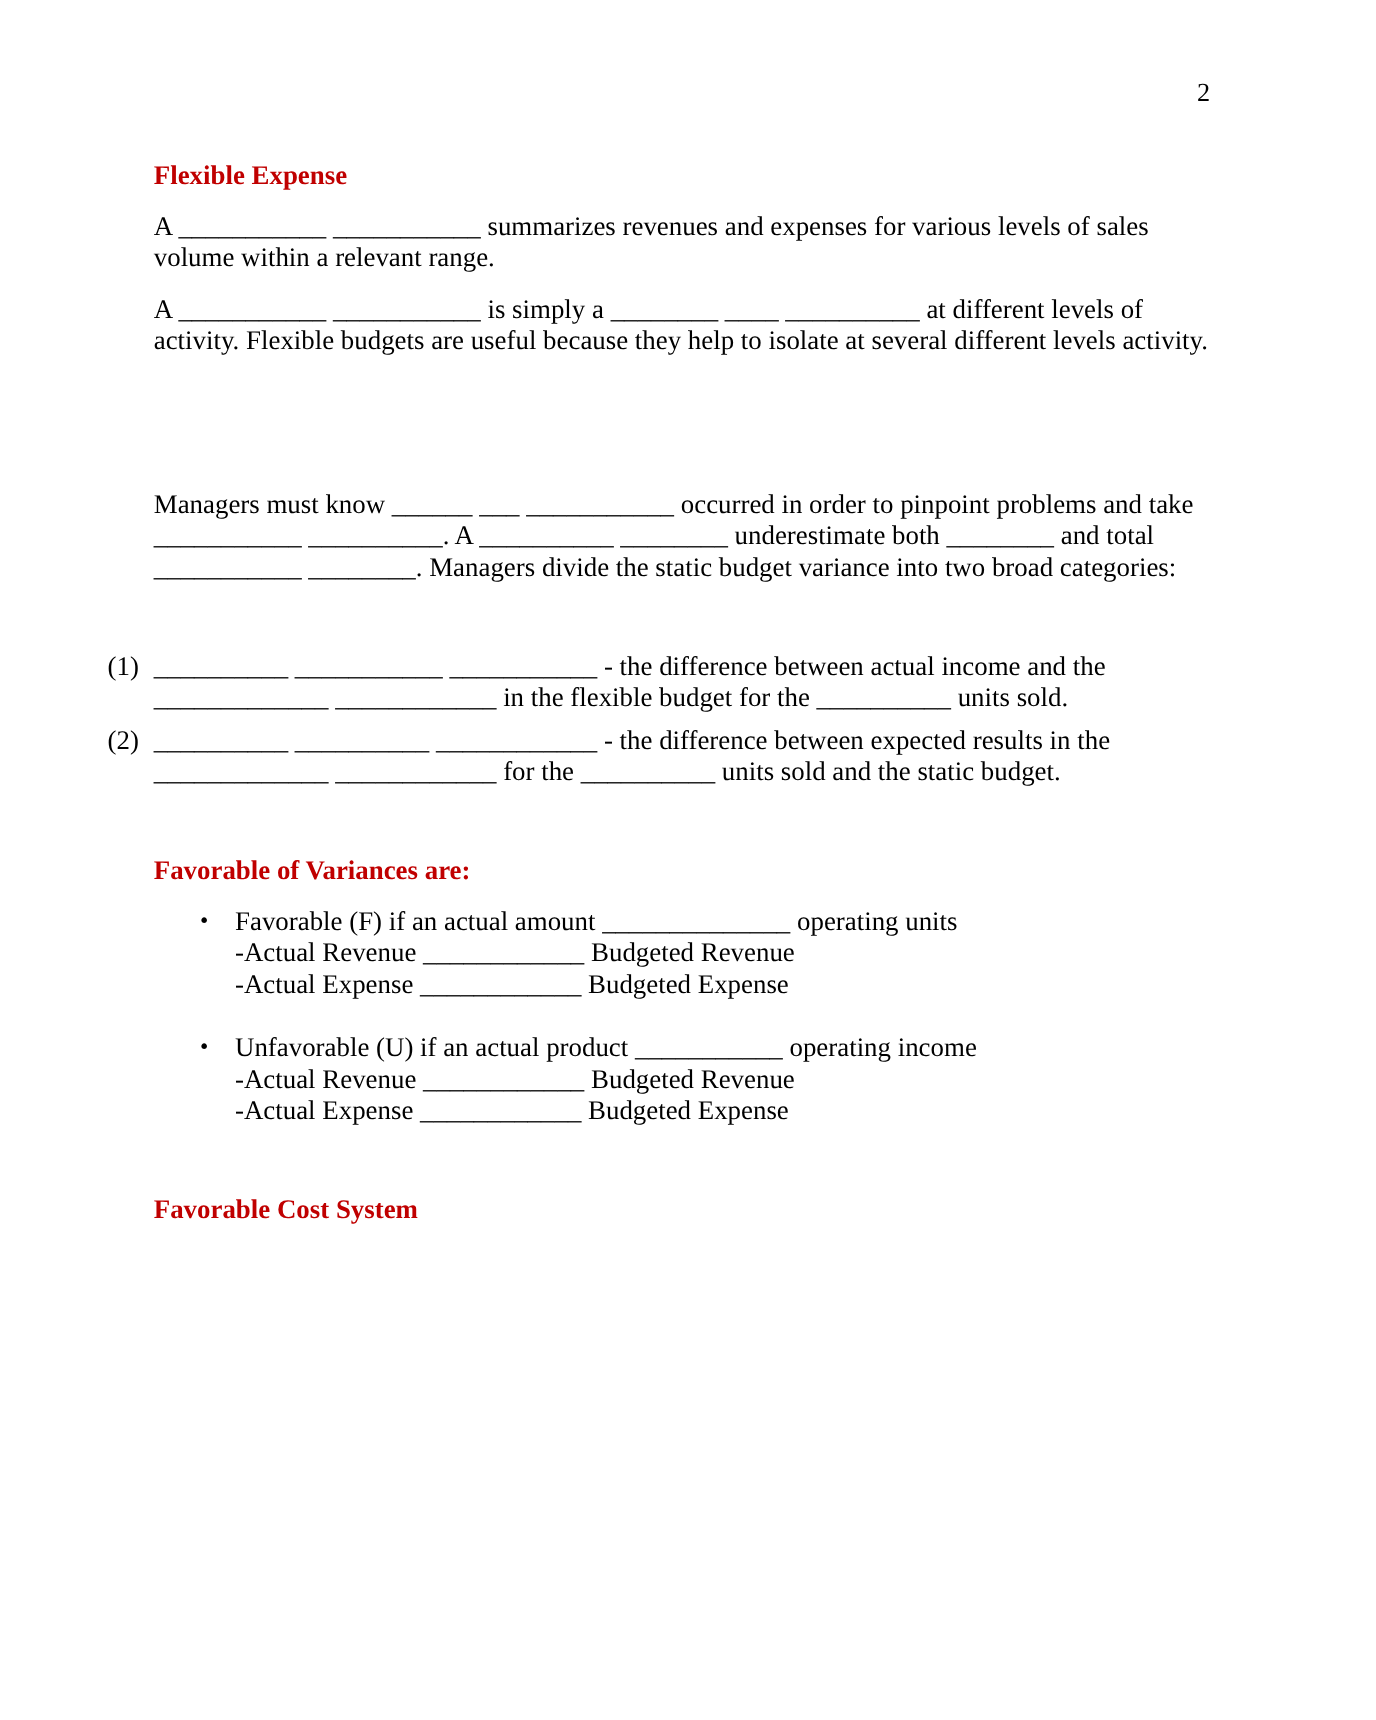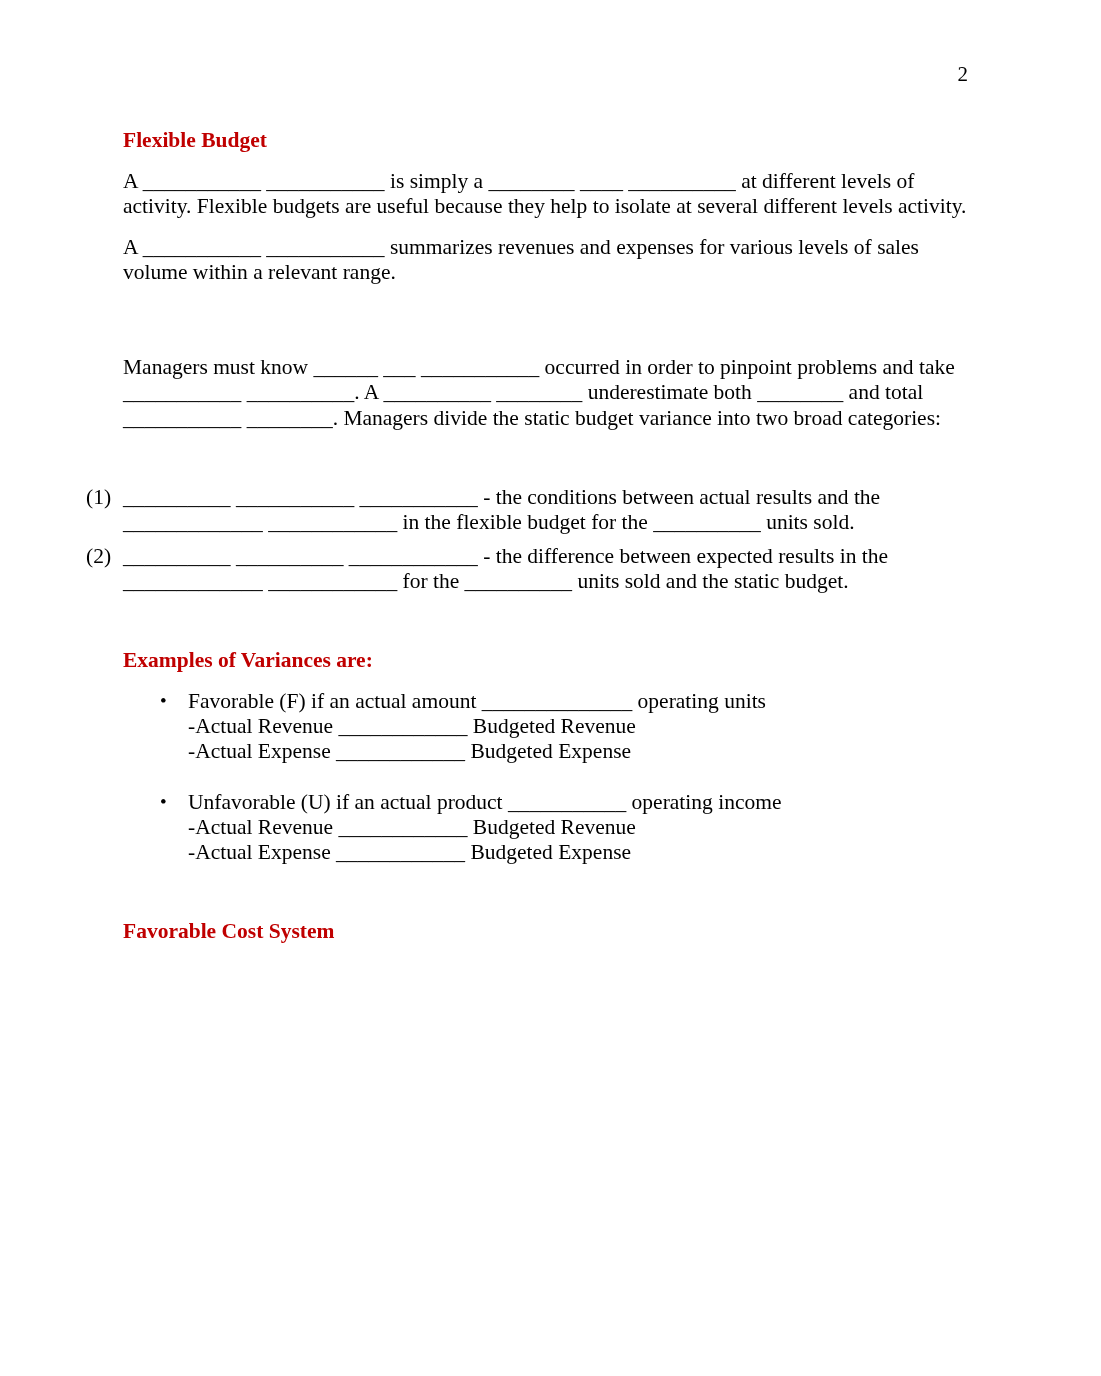--- a/index.html
+++ b/index.html
@@ -42,20 +42,21 @@
     margin: 0 0 16px 0;
   }
   .para {
     font-size: 21.5px;
     line-height: 1.17;
     margin: 0 0 16px 0;
     color: #000000;
   }
   .para.tight {
     margin-bottom: 0;
+    margin-top: 36px;
   }
   .gap-lg { height: 54px; }
   .gap-xl { height: 176px; }
 
   
   .numlist {
     margin: 0;
     padding: 0;
     list-style: none;
   }
@@ -105,46 +106,46 @@
 </style>
 </head>
 <body>
 
 <div class="page">
 
   <div class="page-number">2</div>
 
   <div class="content">
 
-    <h2 class="heading">Flexible Budget</h2>
+    <h2 class="heading">Flexible Expense</h2>
+
+    <p class="para">A ___________ ___________ summarizes revenues and expenses for various levels of sales volume within a relevant range.</p>
 
     <p class="para">A ___________ ___________ is simply a ________ ____ __________ at different levels of activity. Flexible budgets are useful because they help to isolate at several different levels activity.</p>
-
-    <p class="para">A ___________ ___________ summarizes revenues and expenses for various levels of sales volume within a relevant range.</p>
 
     <div class="gap-lg"></div>
 
     <p class="para tight">Managers must know ______ ___ ___________ occurred in order to pinpoint problems and take ___________ __________. A __________ ________ underestimate both ________ and total ___________ ________. Managers divide the static budget variance into two broad categories:</p>
 
     <div class="gap-lg"></div>
 
     <ol class="numlist">
       <li>
         <span class="marker">(1)</span>
-        <span>__________ ___________ ___________ - the conditions between actual results and the _____________ ____________ in the flexible budget for the __________ units sold.</span>
+        <span>__________ ___________ ___________ - the difference between actual income and the _____________ ____________ in the flexible budget for the __________ units sold.</span>
       </li>
       <li>
         <span class="marker">(2)</span>
         <span>__________ __________ ____________ - the difference between expected results in the _____________ ____________ for the __________ units sold and the static budget.</span>
       </li>
     </ol>
 
     <div class="gap-lg"></div>
 
-    <h2 class="heading">Examples of Variances are:</h2>
+    <h2 class="heading">Favorable of Variances are:</h2>
 
     <ul class="bullets">
       <li>
         <span class="dot">•</span>
         <span class="subline">Favorable (F) if an actual amount ______________ operating units</span>
         <span class="subline">-Actual Revenue ____________ Budgeted Revenue</span>
         <span class="subline">-Actual Expense ____________ Budgeted Expense</span>
       </li>
       <li>
         <span class="dot">•</span>

